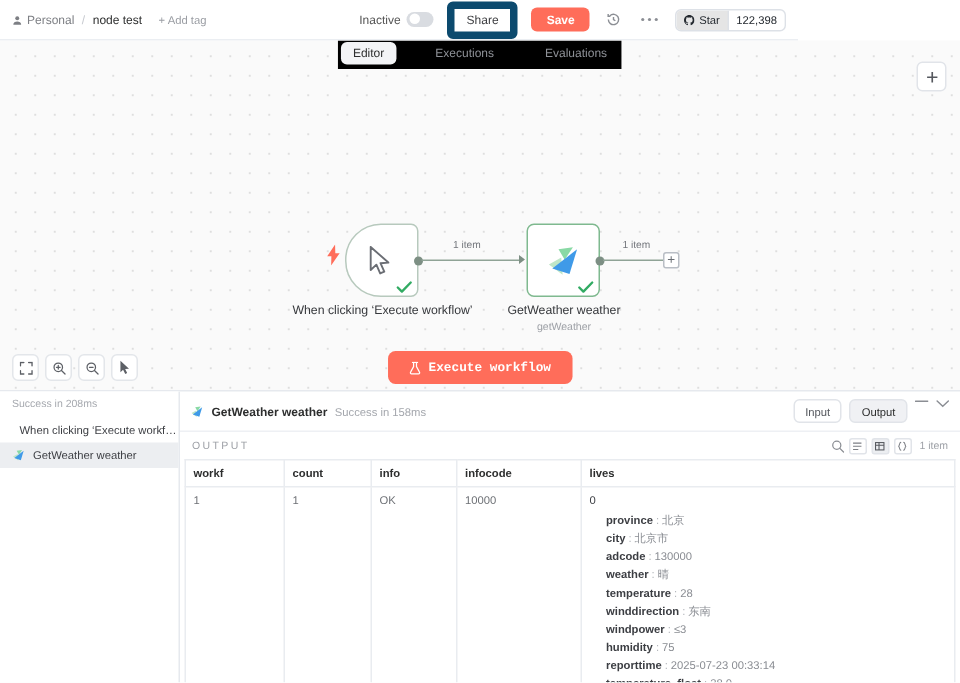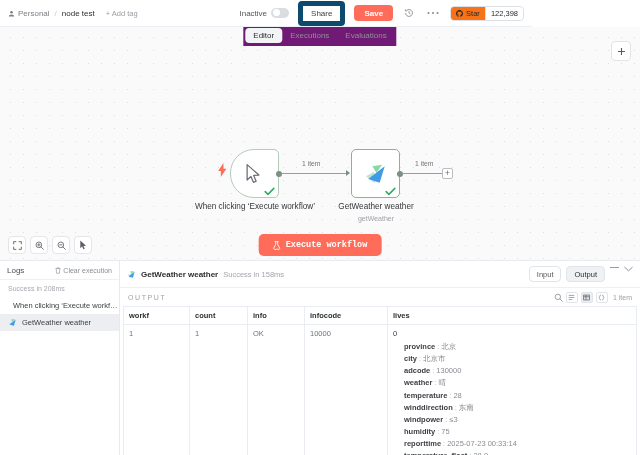--- a/index.html
+++ b/index.html
@@ -48,29 +48,29 @@
     background: #ff6d5a; color: #fff; border: none; font-weight: bold;
   }
   .icon-btn { color: #8b8e94; font-size: 10px; line-height: 1; padding: 2px; }
   .star-box {
     display: flex; align-items: center; border: 1px solid #dde1e7;
     border-radius: 4px; overflow: hidden; height: 15px;
   }
   .star-left {
     display: flex; align-items: center; gap: 3px;
     padding: 0 5px; font-size: 7.5px; color: #24292f; height: 100%;
-    background: #f97316; border-right: 1px solid #dde1e7;
+    background: #e5e5e5; border-right: 1px solid #dde1e7;
   }
   .star-count { padding: 0 5px; font-size: 7.5px; color: #24292f; background: #fff; }
 
   
   .tabs {
     position: absolute; top: 25px; left: 50%; transform: translateX(-50%);
-    display: flex; gap: 0; z-index: 35;
-    background: #701a75; padding: 3px 2px;
+    display: flex; gap: 18px; z-index: 35;
+    background: #000000; padding: 3px 2px;
   }
   .tab {
     font-size: 8px; padding: 3px 8px; border-radius: 4px; color: #8e9197;
   }
   .tab.active { background: #f3f4f6; color: #2d2e2e; }
 
   
   .canvas {
     position: absolute; top: 27px; left: 0; width: 640px; height: 233px;
     background-color: #fafafa;
@@ -372,29 +372,20 @@
         <path d="M4.5 1v4.2L1.4 11a1.2 1.2 0 0 0 1 1.9h7.2a1.2 1.2 0 0 0 1-1.9L7.5 5.2V1"></path>
         <path d="M3.4 1h5.2" stroke-linecap="round"></path>
       </svg>
       <span>Execute workflow</span>
     </button>
   </div>
 
   <div class="bottom">
 
     <div class="logs">
-      <div class="logs-head">
-        <span class="logs-title">Logs</span>
-        <span class="clear-exec">
-          <svg width="6" height="7" viewBox="0 0 12 14" fill="none" stroke="#8b8e94" stroke-width="1.2">
-            <path d="M1 3h10M4.5 3V1.5h3V3M2.5 3l.6 9.5h5.8L9.5 3"></path>
-          </svg>
-          <span>Clear execution</span>
-        </span>
-      </div>
       <div class="logs-status">Success in 208ms</div>
 
       <div class="log-item">
         <svg width="8" height="10" viewBox="0 0 12 15">
           <path d="M1 0.6 1 11.8 3.6 9.2 5.4 13.4 7.4 12.6 5.6 8.4 9.4 8.1z" fill="#ffffff" stroke="#6b6e74" stroke-width="1.1" stroke-linejoin="round"></path>
         </svg>
         <span>When clicking ‘Execute workf…</span>
       </div>
       <div class="log-item selected">
         <svg width="9" height="9" viewBox="0 0 26 24">

